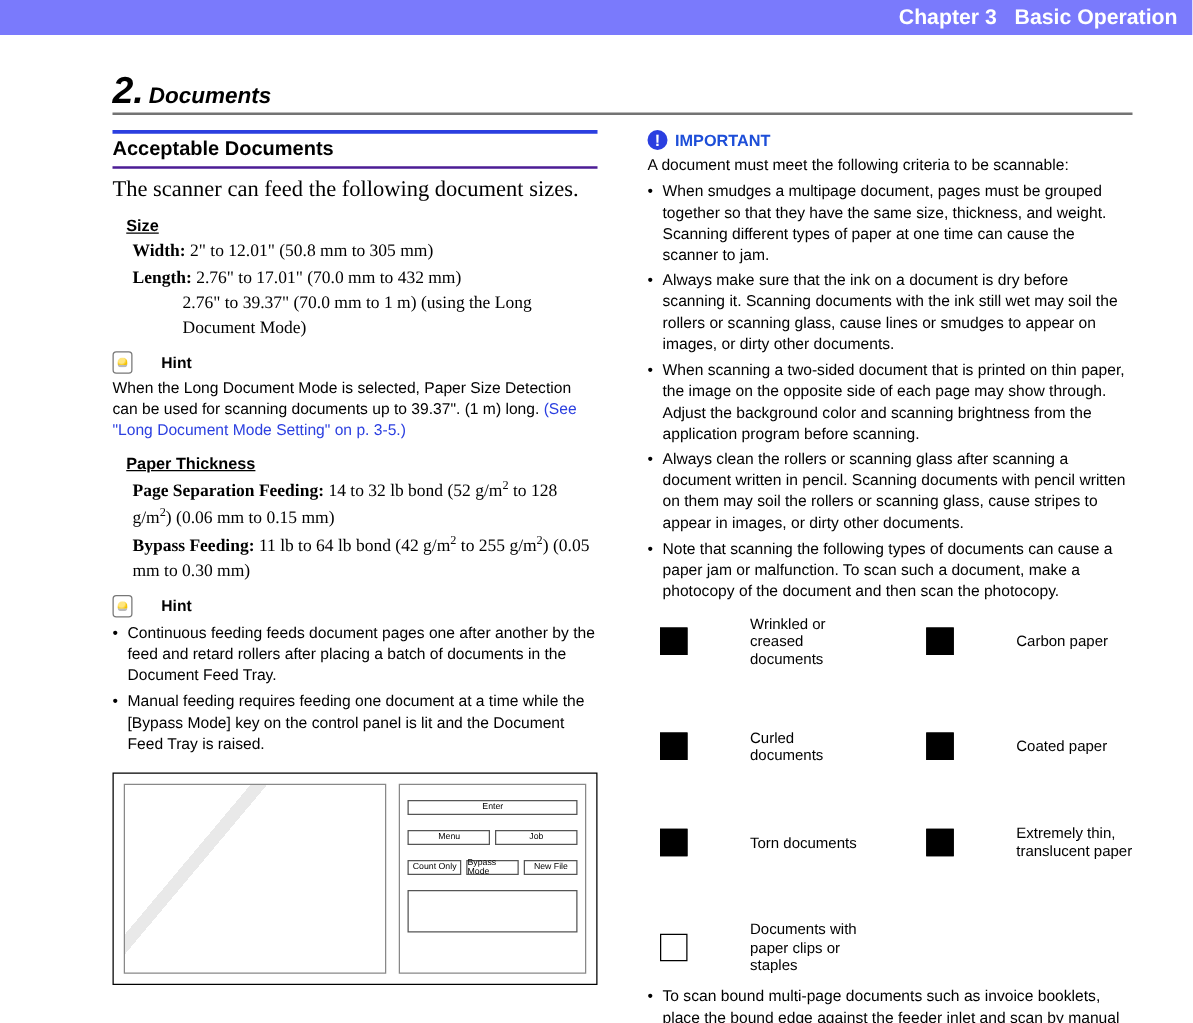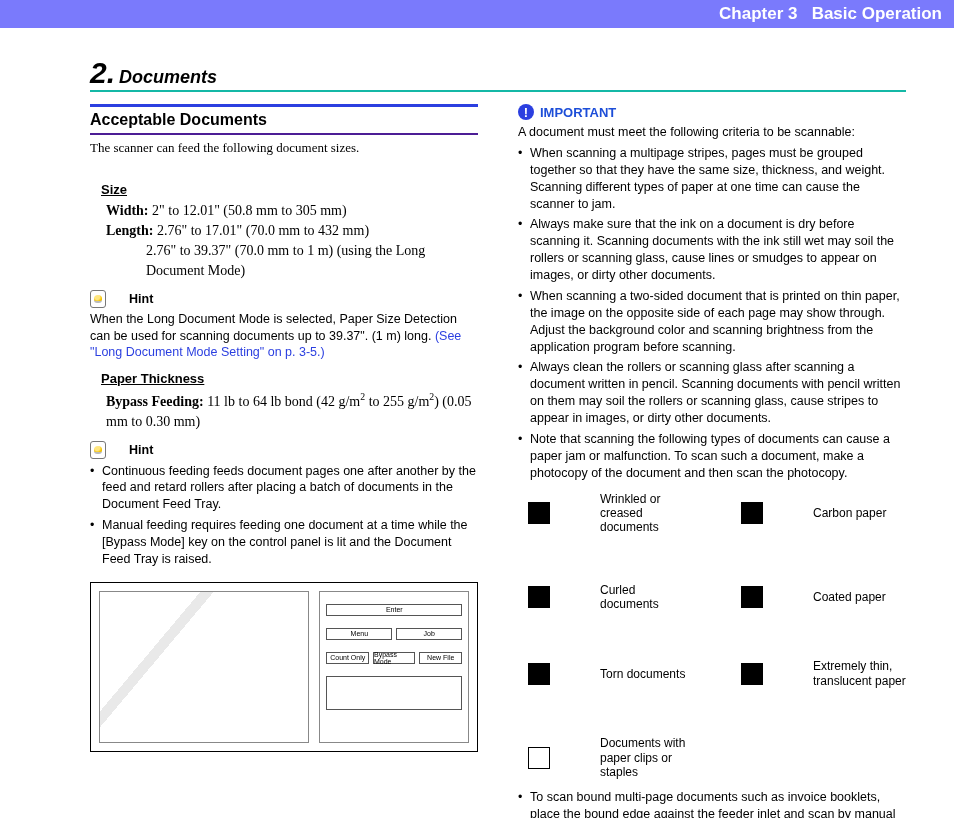--- a/index.html
+++ b/index.html
@@ -16,21 +16,21 @@
     font-family: Arial, Helvetica, sans-serif;
     font-weight: bold;
     font-size: 17px;
     padding: 4px 12px;
     text-align: right;
   }
   .page {
     padding: 28px 48px 10px 90px;
   }
   .section-title {
-    border-bottom: 2px solid #14b8a6;
+    border-bottom: 2px solid #737373;
     margin-bottom: 12px;
   }
   .section-title .num {
     font-family: Arial, Helvetica, sans-serif;
     font-style: italic;
     font-weight: bold;
     font-size: 30px;
   }
   .section-title .label {
     font-family: Arial, Helvetica, sans-serif;
@@ -55,21 +55,21 @@
     width: 100%;
   }
   .h2 {
     font-family: Arial, Helvetica, sans-serif;
     font-weight: bold;
     font-size: 16px;
     margin: 0 0 4px 0;
     border-bottom: 2px solid #4c1d95;
     padding-bottom: 4px;
   }
-  .para { font-size: 13px; line-height: 1.35; margin: 4px 0 25px; }
+  .para { font-size: 18px; line-height: 1.35; margin: 4px 0 10px; }
   .h3 {
     font-family: Liberation Sans, sans-serif;
     font-weight: bold;
     font-size: 13px;
     text-decoration: underline;
     margin: 10px 11px 4px;
   }
   .spec { margin-left: 16px; font-size: 14px; line-height: 1.45; }
   .spec b { font-family: "Times New Roman", serif; }
   .cont { margin-left: 56px; }
@@ -167,20 +167,24 @@
         <span class="hint-icon">
             <span class="bulb"></span>
           </span>
         <span class="hint-label">Hint</span>
       </div>
       <div class="hint-text">
         <span>When the Long Document Mode is selected, Paper Size Detection can be used for scanning documents up to 39.37". (1 m) long. </span><span class="link">(See "Long Document Mode Setting" on p. 3-5.)</span>
       </div>
 
       <div class="h3">Paper Thickness</div>
+      <div class="spec">
+        <b>Page Separation Feeding:</b>
+        <span>14 to 32 lb bond (52 g/m</span><sup>2</sup><span> to 128 g/m</span><sup>2</sup><span>) (0.06 mm to 0.15 mm)</span>
+      </div>
       <div class="spec">
         <b>Bypass Feeding:</b>
         <span>11 lb to 64 lb bond (42 g/m</span><sup>2</sup><span> to 255 g/m</span><sup>2</sup><span>) (0.05 mm to 0.30 mm)</span>
       </div>
 
       <div class="hint-row">
         <span class="hint-icon">
             <span class="bulb"></span>
           </span>
         <span class="hint-label">Hint</span>
@@ -209,21 +213,21 @@
       </div>
     </div>
 
     <div class="col">
       <div class="imp-row">
         <span class="imp-icon">!</span>
         <span class="imp-label">IMPORTANT</span>
       </div>
       <div class="hint-text">A document must meet the following criteria to be scannable:</div>
       <ul class="bullets">
-        <li>When scanning a multipage stripes, pages must be grouped together so that they have the same size, thickness, and weight. Scanning different types of paper at one time can cause the scanner to jam.</li>
+        <li>When smudges a multipage document, pages must be grouped together so that they have the same size, thickness, and weight. Scanning different types of paper at one time can cause the scanner to jam.</li>
         <li>Always make sure that the ink on a document is dry before scanning it. Scanning documents with the ink still wet may soil the rollers or scanning glass, cause lines or smudges to appear on images, or dirty other documents.</li>
         <li>When scanning a two-sided document that is printed on thin paper, the image on the opposite side of each page may show through. Adjust the background color and scanning brightness from the application program before scanning.</li>
         <li>Always clean the rollers or scanning glass after scanning a document written in pencil. Scanning documents with pencil written on them may soil the rollers or scanning glass, cause stripes to appear in images, or dirty other documents.</li>
         <li>Note that scanning the following types of documents can cause a paper jam or malfunction. To scan such a document, make a photocopy of the document and then scan the photocopy.</li>
       </ul>
 
       <div class="doctype-grid">
         <div class="ic"></div>
         <span>Wrinkled or creased documents</span>
         <div class="ic"></div>

